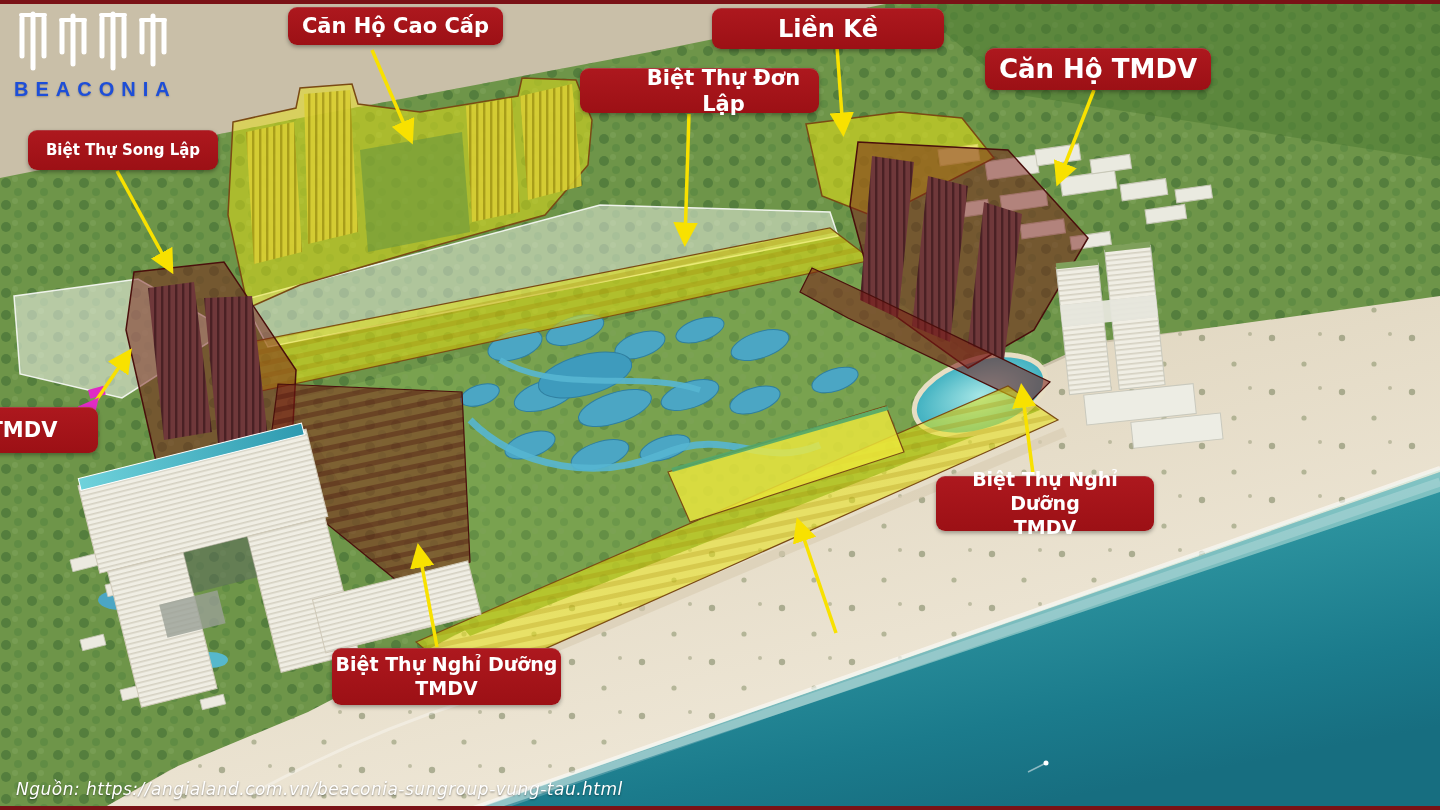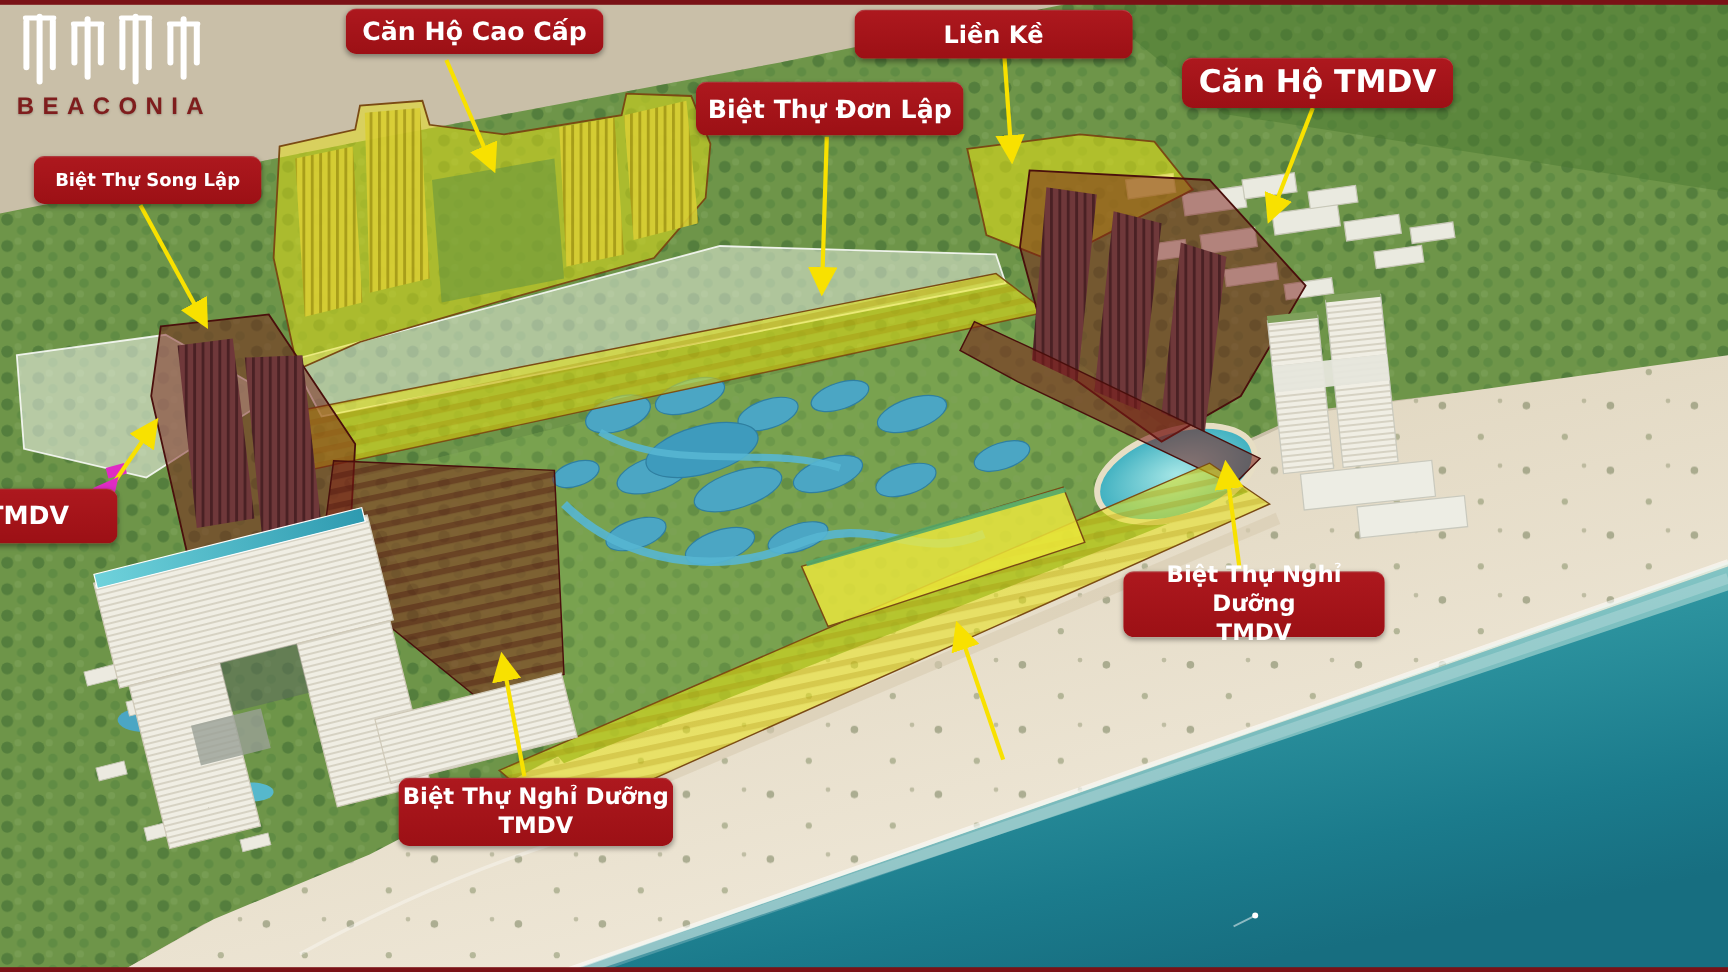--- a/index.html
+++ b/index.html
@@ -7,30 +7,30 @@
          font-family:"DejaVu Sans","Liberation Sans",sans-serif;background:#C9BFA8;}
   .edge{position:absolute;left:0;width:1440px;height:4px;background:#7A1216;z-index:40;}
   #edge-top{top:0;} #edge-bottom{bottom:0;}
   #scene{position:absolute;left:0;top:0;z-index:1;}
   
   .plabel{position:absolute;z-index:30;background:linear-gradient(#AD181E,#9C1015);
           color:#fff;display:flex;align-items:center;justify-content:center;text-align:center;
           border-radius:9px;font-weight:bold;white-space:pre-line;line-height:1.25;
           box-shadow:0 2px 4px rgba(0,0,0,.35);border-top:1px solid rgba(255,255,255,.18);}
   #lb-caocap {left:288px;top:7px;  width:215px;height:37px;font-size:21px;}
-  #lb-lienke {left:712px;top:8px;  width:232px;height:40px;font-size:20px;}
-  #lb-donlap {left:580px;top:68px; width:223px;height:44px;font-size:21px;}
+  #lb-lienke {left:712px;top:8px;  width:232px;height:40px;font-size:24px;}
+  #lb-donlap {left:580px;top:68px; width:191px;height:44px;font-size:21px;padding-left:48px;}
   #lb-chtmdv {left:985px;top:48px; width:226px;height:41px;font-size:26px;}
   #lb-songlap{left:28px; top:130px;width:190px;height:39px;font-size:15px;}
   #lb-tmdv   {left:-52px;top:407px;width:150px;height:45px;font-size:21px;}
   #lb-ndr    {left:936px;top:476px;width:218px;height:54px;font-size:19px;}
   #lb-ndb    {left:332px;top:648px;width:229px;height:56px;font-size:19px;}
   #lb-tttm   {left:721px;top:633px;width:232px;height:47px;font-size:21px;}
   
-  #logo{position:absolute;left:14px;top:10px;z-index:30;color:#7f1d1d;width:180px;}
+  #logo{position:absolute;left:14px;top:10px;z-index:30;color:#1d4ed8;width:180px;}
   #logo-text{font-family:"Liberation Sans",sans-serif;font-size:20px;font-weight:600;
              letter-spacing:7px;margin-top:2px;text-shadow:0 1px 2px rgba(0,0,0,.25);}
   
   #source-note{position:absolute;left:16px;top:779px;z-index:30;color:#fff;font-size:17px;
                font-style:italic;letter-spacing:.5px;text-shadow:0 1px 2px rgba(0,0,0,.45);}
 </style>
 </head>
 <body>
 
 <div id="stage">
@@ -282,15 +282,16 @@
   <div class="plabel" id="lb-lienke">Liền Kề</div>
   <div class="plabel" id="lb-donlap">Biệt Thự Đơn Lập</div>
   <div class="plabel" id="lb-chtmdv">Căn Hộ TMDV</div>
   <div class="plabel" id="lb-songlap">Biệt Thự Song Lập</div>
   <div class="plabel" id="lb-tmdv">TMDV</div>
   <div class="plabel" id="lb-ndr">Biệt Thự Nghỉ Dưỡng
 TMDV</div>
   <div class="plabel" id="lb-ndb">Biệt Thự Nghỉ Dưỡng
 TMDV</div>
 
+  <div id="source-note">Nguồn: https://angialand.com.vn/beaconia-sungroup-vung-tau.html</div>
 
   <div class="edge" id="edge-bottom"></div>
 </div>
 
 </body></html>

